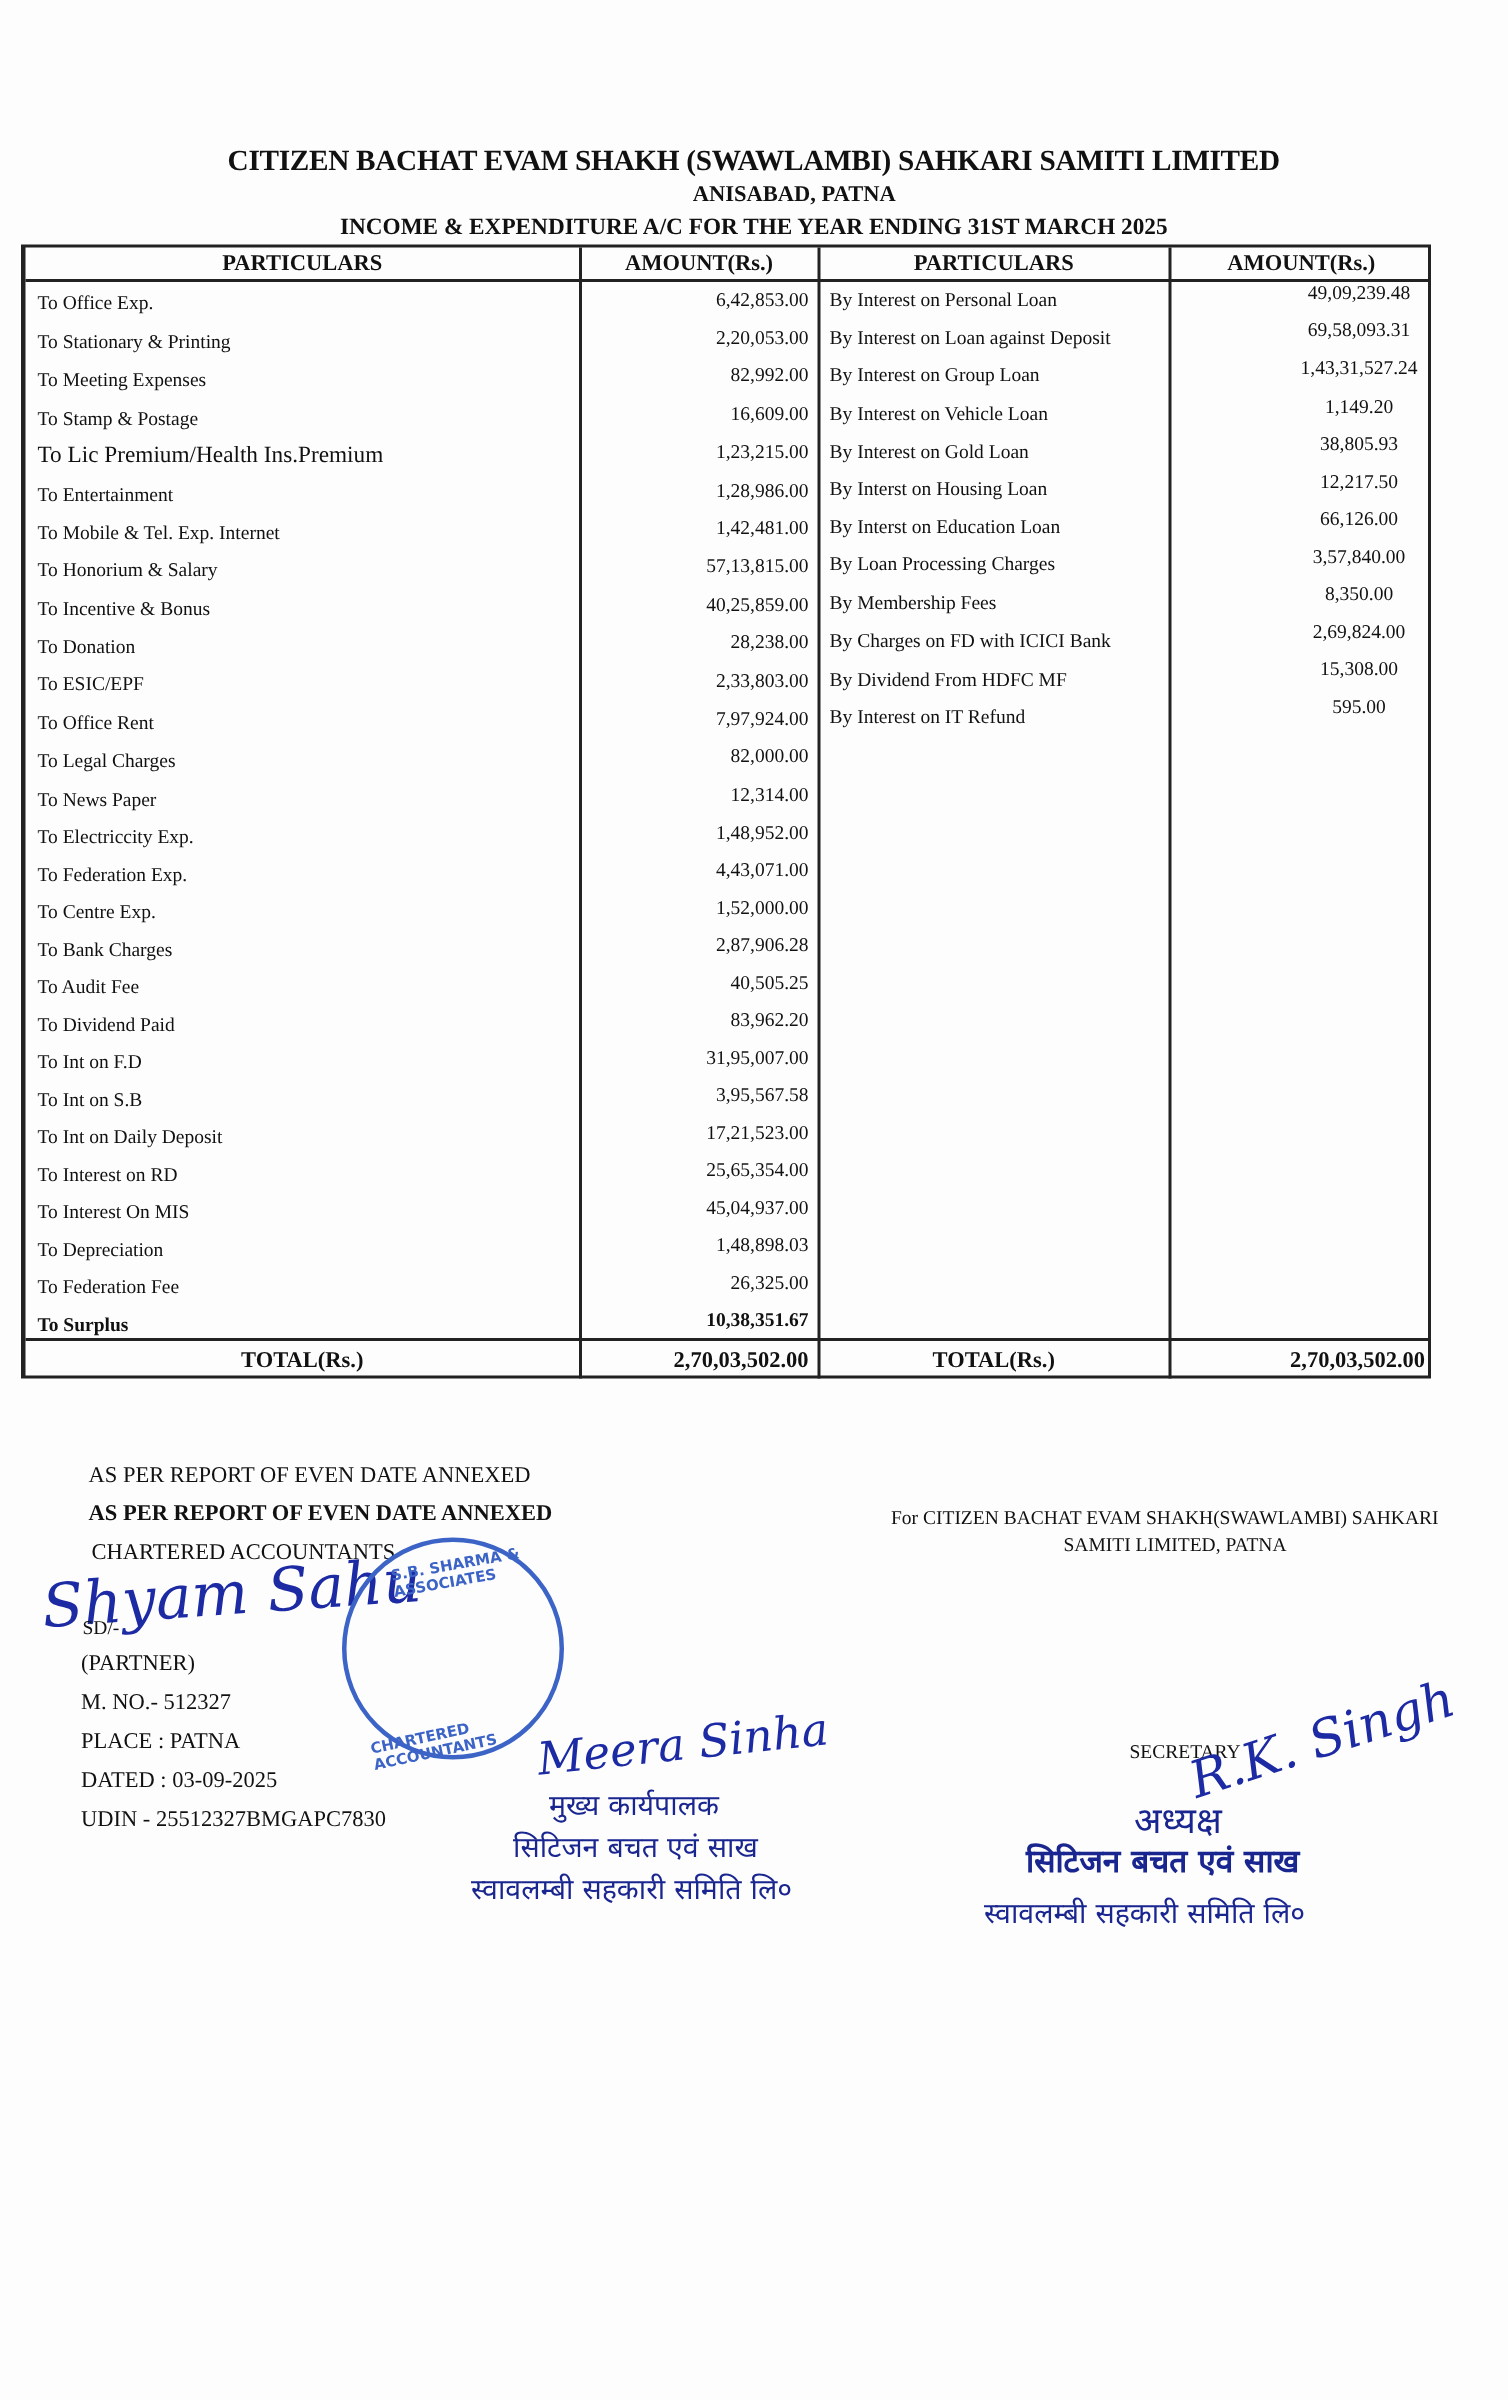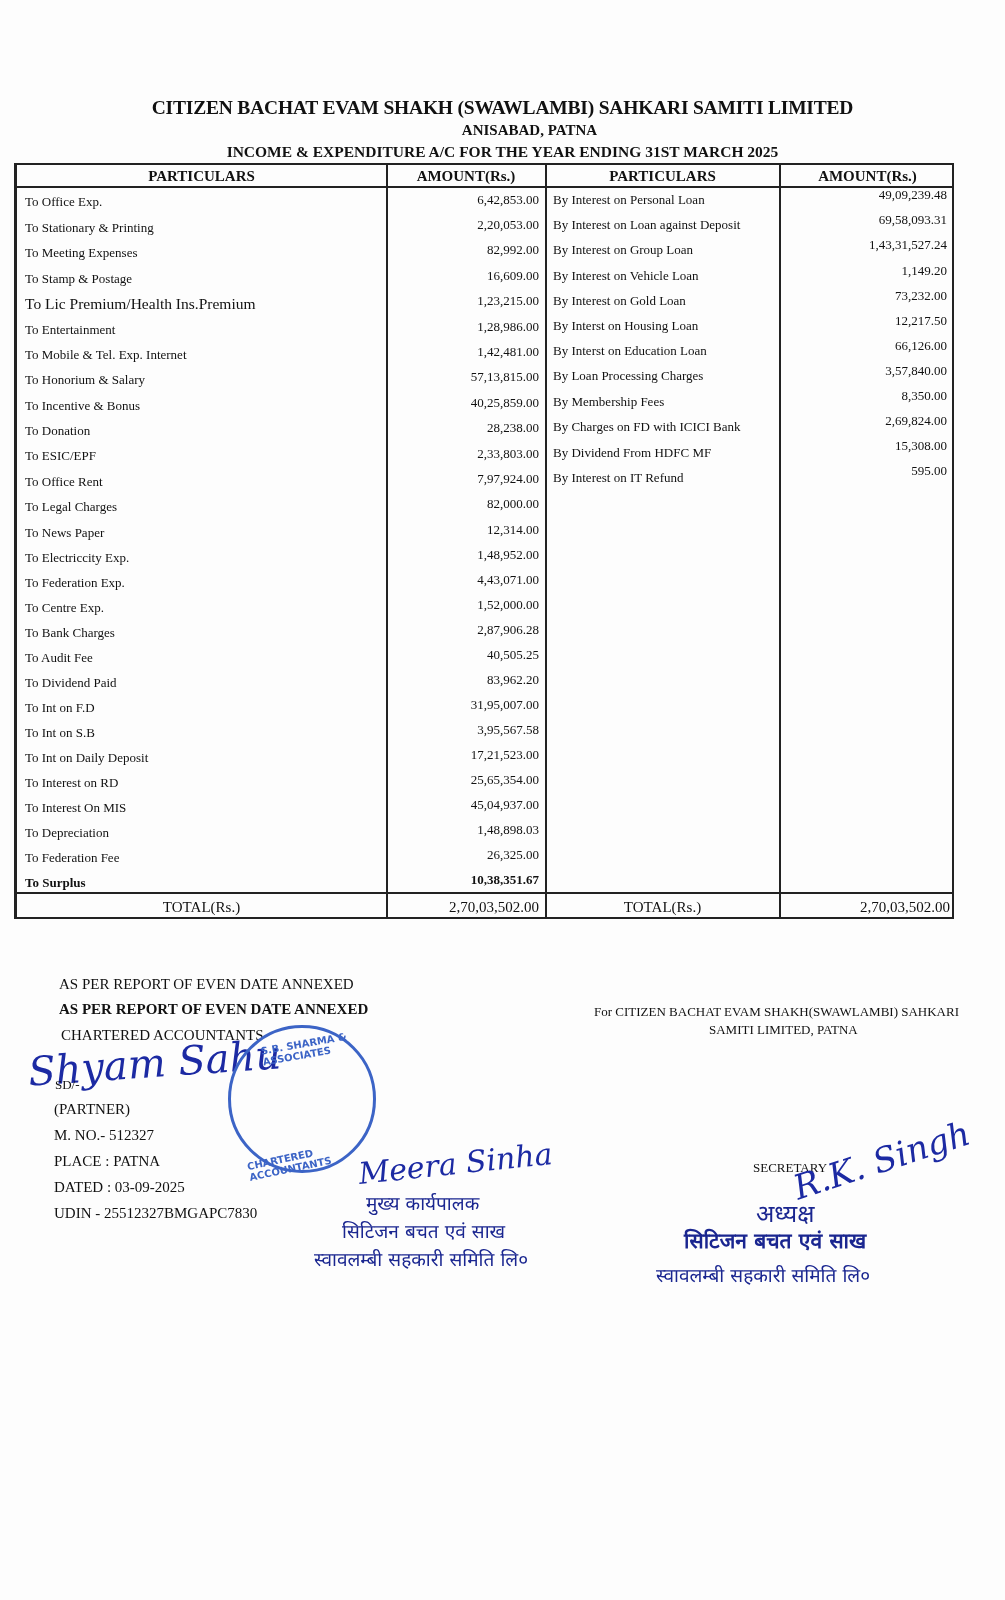--- a/index.html
+++ b/index.html
@@ -18,25 +18,25 @@
   }
   .ledger .vline { position: absolute; top: 0; width: 1.5px; background: #222; }
   .ledger .hline { position: absolute; left: 0; right: 0; height: 1.5px; background: #222; }
 
   .colhead { position: absolute; top: 0; height: 22px; line-height: 22px; font-weight: bold; font-size: 15px; text-align: center; }
 
   .row { position: absolute; height: 25px; line-height: 25px; font-size: 13px; white-space: nowrap; }
   .exp-name { left: 8px; width: 360px; }
   .exp-amt { left: 372px; width: 150px; text-align: right; }
   .inc-name { left: 536px; width: 230px; }
-  .inc-amt { left: 774px; width: 156px; text-align: right; }
+  .inc-amt { left: 811px; width: 156px; text-align: center; }
   .big { font-size: 15.5px; }
   .bold { font-weight: bold; }
 
-  .total { position: absolute; top: 730px; height: 24px; line-height: 24px; font-weight: normal; font-size: 15px; }
+  .total { position: absolute; top: 730px; height: 24px; line-height: 24px; font-weight: bold; font-size: 15px; }
 
   .footer-text { position: absolute; font-size: 15px; white-space: nowrap; margin-left: 37px; }
   .stamp {
     position: absolute; left: 228px; top: 1025px; width: 148px; height: 148px; border-radius: 50%;
     border: 3px solid #3c64c6; box-sizing: border-box;
   }
   .stamp-inner {
     position: absolute; left: 28px; top: 28px; width: 86px; height: 86px; border-radius: 50%;
     border: 2px solid #3c64c6; box-sizing: border-box; text-align: center; color: #3c64c6;
     font-family: "DejaVu Sans", sans-serif; font-size: 14px; padding-top: 22px;
@@ -126,21 +126,21 @@
   <div>
     <div class="row inc-name" style="top:22px">By Interest on Personal Loan</div>
     <div class="row inc-amt" style="top:17px">49,09,239.48</div>
     <div class="row inc-name" style="top:47px">By Interest on Loan against Deposit</div>
     <div class="row inc-amt" style="top:42px">69,58,093.31</div>
     <div class="row inc-name" style="top:72px">By Interest on Group Loan</div>
     <div class="row inc-amt" style="top:67px">1,43,31,527.24</div>
     <div class="row inc-name" style="top:98px">By Interest on Vehicle Loan</div>
     <div class="row inc-amt" style="top:93px">1,149.20</div>
     <div class="row inc-name" style="top:123px">By Interest on Gold Loan</div>
-    <div class="row inc-amt" style="top:118px">73,232.00</div>
+    <div class="row inc-amt" style="top:118px">38,805.93</div>
     <div class="row inc-name" style="top:148px">By Interst on Housing Loan</div>
     <div class="row inc-amt" style="top:143px">12,217.50</div>
     <div class="row inc-name" style="top:173px">By Interst on Education Loan</div>
     <div class="row inc-amt" style="top:168px">66,126.00</div>
     <div class="row inc-name" style="top:198px">By Loan Processing Charges</div>
     <div class="row inc-amt" style="top:193px">3,57,840.00</div>
     <div class="row inc-name" style="top:224px">By Membership Fees</div>
     <div class="row inc-amt" style="top:218px">8,350.00</div>
     <div class="row inc-name" style="top:249px">By Charges on FD with ICICI Bank</div>
     <div class="row inc-amt" style="top:243px">2,69,824.00</div>

